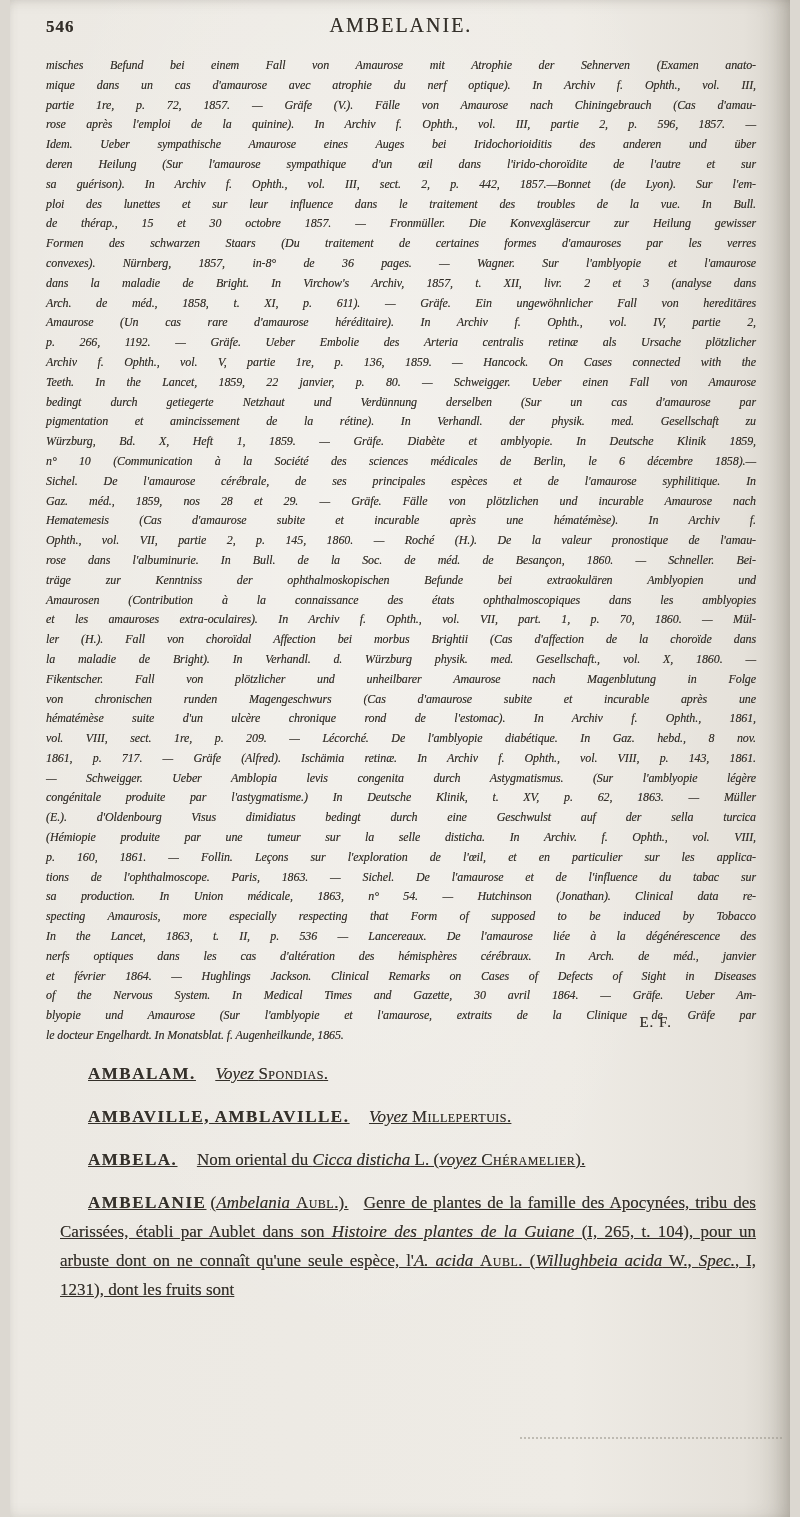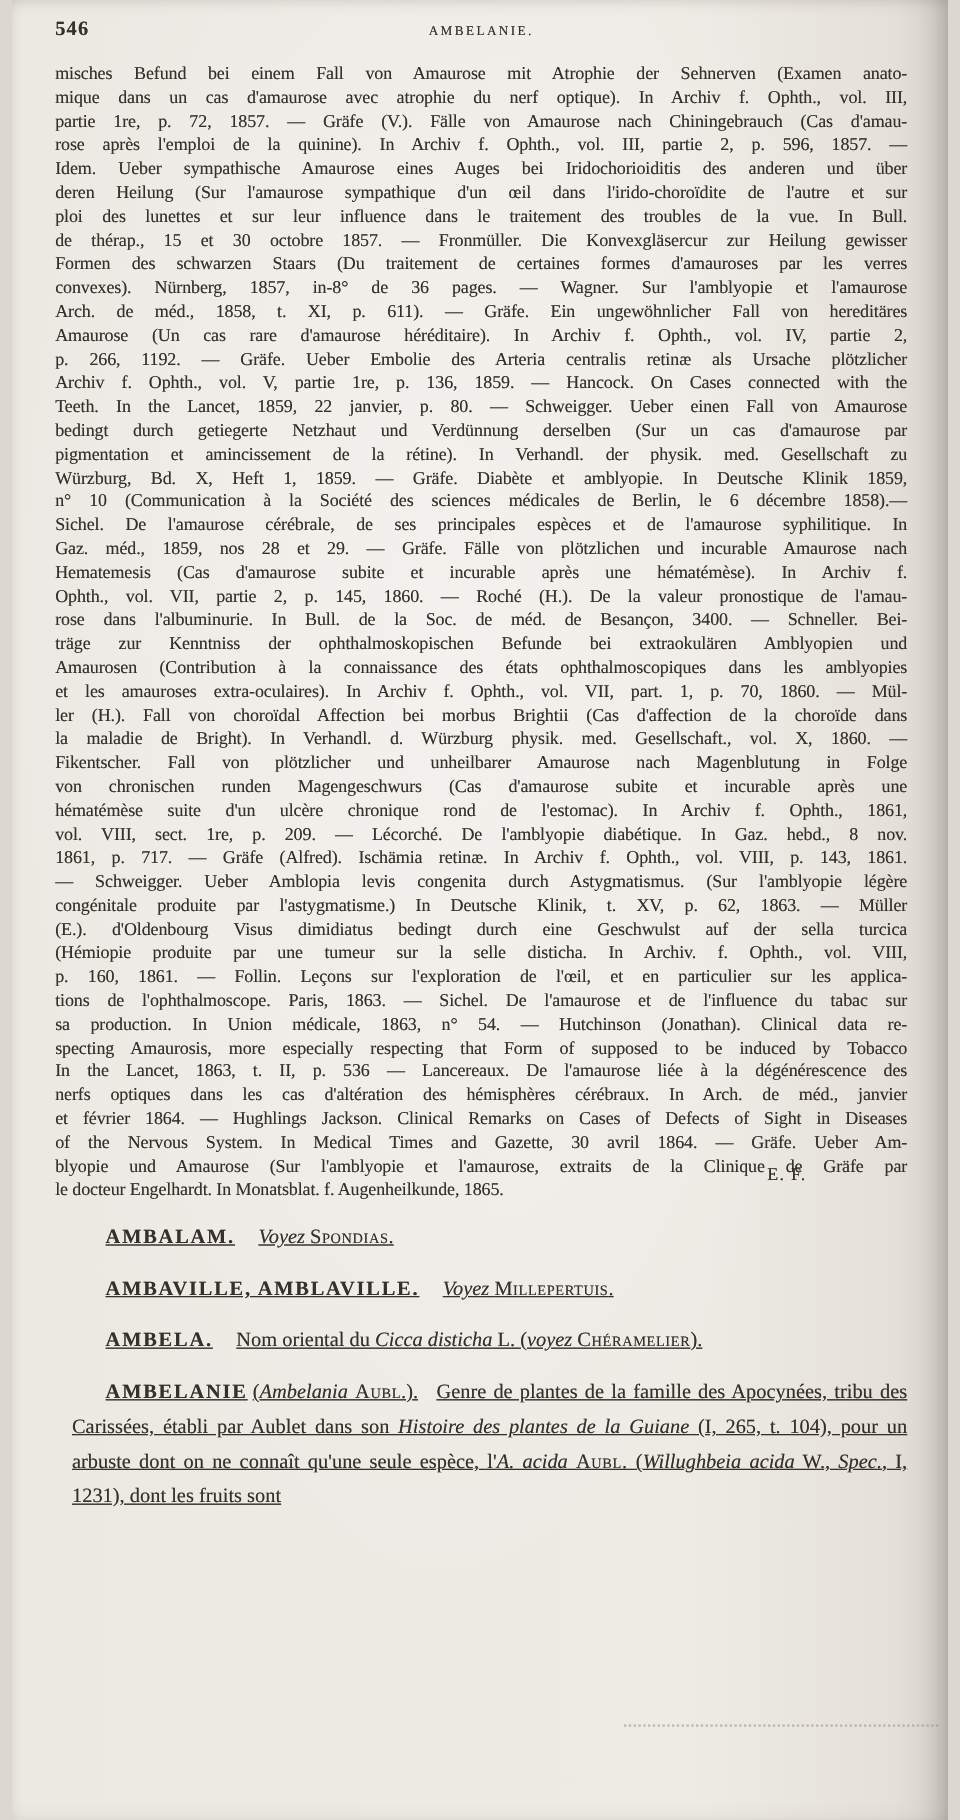--- a/index.html
+++ b/index.html
@@ -34,27 +34,28 @@
     margin-bottom: 19px;
   }
   .page-num {
     justify-self: start;
     font-weight: bold;
     font-size: 17px;
     letter-spacing: 1px;
   }
   .running-title {
     justify-self: center;
-    font-size: 11px;
+    font-size: 20px;
     letter-spacing: 2px;
   }
 
   
   .bibliography {
-    font-size: 15px;
+    font-size: 12px;
+    font-style: italic;
     line-height: 19.8px;
     letter-spacing: -0.1px;
   }
   .biblio-line {
     text-align: justify;
     text-align-last: justify;
     -moz-text-align-last: justify;
     white-space: normal;
   }
   .biblio-line:last-child {
@@ -112,38 +113,40 @@
     <span class="header-spacer"></span>
   </header>
 
   <section class="bibliography">
       <div class="biblio-line">misches Befund bei einem Fall von Amaurose mit Atrophie der Sehnerven (Examen anato-</div>
       <div class="biblio-line">mique dans un cas d'amaurose avec atrophie du nerf optique). In Archiv f. Ophth., vol. III,</div>
       <div class="biblio-line">partie 1re, p. 72, 1857. — Gräfe (V.). Fälle von Amaurose nach Chiningebrauch (Cas d'amau-</div>
       <div class="biblio-line">rose après l'emploi de la quinine). In Archiv f. Ophth., vol. III, partie 2, p. 596, 1857. —</div>
       <div class="biblio-line">Idem. Ueber sympathische Amaurose eines Auges bei Iridochorioiditis des anderen und über</div>
       <div class="biblio-line">deren Heilung (Sur l'amaurose sympathique d'un œil dans l'irido-choroïdite de l'autre et sur</div>
+      <div class="biblio-line">sa guérison). In Archiv f. Ophth., vol. III, sect. 2, p. 442, 1857.—Bonnet (de Lyon). Sur l'em-</div>
       <div class="biblio-line">ploi des lunettes et sur leur influence dans le traitement des troubles de la vue. In Bull.</div>
       <div class="biblio-line">de thérap., 15 et 30 octobre 1857. — Fronmüller. Die Konvexgläsercur zur Heilung gewisser</div>
       <div class="biblio-line">Formen des schwarzen Staars (Du traitement de certaines formes d'amauroses par les verres</div>
       <div class="biblio-line">convexes). Nürnberg, 1857, in-8° de 36 pages. — Wagner. Sur l'amblyopie et l'amaurose</div>
+      <div class="biblio-line">dans la maladie de Bright. In Virchow's Archiv, 1857, t. XII, livr. 2 et 3 (analyse dans</div>
       <div class="biblio-line">Arch. de méd., 1858, t. XI, p. 611). — Gräfe. Ein ungewöhnlicher Fall von hereditäres</div>
       <div class="biblio-line">Amaurose (Un cas rare d'amaurose héréditaire). In Archiv f. Ophth., vol. IV, partie 2,</div>
       <div class="biblio-line">p. 266, 1192. — Gräfe. Ueber Embolie des Arteria centralis retinæ als Ursache plötzlicher</div>
       <div class="biblio-line">Archiv f. Ophth., vol. V, partie 1re, p. 136, 1859. — Hancock. On Cases connected with the</div>
       <div class="biblio-line">Teeth. In the Lancet, 1859, 22 janvier, p. 80. — Schweigger. Ueber einen Fall von Amaurose</div>
       <div class="biblio-line">bedingt durch getiegerte Netzhaut und Verdünnung derselben (Sur un cas d'amaurose par</div>
       <div class="biblio-line">pigmentation et amincissement de la rétine). In Verhandl. der physik. med. Gesellschaft zu</div>
       <div class="biblio-line">Würzburg, Bd. X, Heft 1, 1859. — Gräfe. Diabète et amblyopie. In Deutsche Klinik 1859,</div>
       <div class="biblio-line">n° 10 (Communication à la Société des sciences médicales de Berlin, le 6 décembre 1858).—</div>
       <div class="biblio-line">Sichel. De l'amaurose cérébrale, de ses principales espèces et de l'amaurose syphilitique. In</div>
       <div class="biblio-line">Gaz. méd., 1859, nos 28 et 29. — Gräfe. Fälle von plötzlichen und incurable Amaurose nach</div>
       <div class="biblio-line">Hematemesis (Cas d'amaurose subite et incurable après une hématémèse). In Archiv f.</div>
       <div class="biblio-line">Ophth., vol. VII, partie 2, p. 145, 1860. — Roché (H.). De la valeur pronostique de l'amau-</div>
-      <div class="biblio-line">rose dans l'albuminurie. In Bull. de la Soc. de méd. de Besançon, 3400. — Schneller. Bei-</div>
+      <div class="biblio-line">rose dans l'albuminurie. In Bull. de la Soc. de méd. de Besançon, 1860. — Schneller. Bei-</div>
       <div class="biblio-line">träge zur Kenntniss der ophthalmoskopischen Befunde bei extraokulären Amblyopien und</div>
       <div class="biblio-line">Amaurosen (Contribution à la connaissance des états ophthalmoscopiques dans les amblyopies</div>
       <div class="biblio-line">et les amauroses extra-oculaires). In Archiv f. Ophth., vol. VII, part. 1, p. 70, 1860. — Mül-</div>
       <div class="biblio-line">ler (H.). Fall von choroïdal Affection bei morbus Brightii (Cas d'affection de la choroïde dans</div>
       <div class="biblio-line">la maladie de Bright). In Verhandl. d. Würzburg physik. med. Gesellschaft., vol. X, 1860. —</div>
       <div class="biblio-line">Fikentscher. Fall von plötzlicher und unheilbarer Amaurose nach Magenblutung in Folge</div>
       <div class="biblio-line">von chronischen runden Magengeschwurs (Cas d'amaurose subite et incurable après une</div>
       <div class="biblio-line">hématémèse suite d'un ulcère chronique rond de l'estomac). In Archiv f. Ophth., 1861,</div>
       <div class="biblio-line">vol. VIII, sect. 1re, p. 209. — Lécorché. De l'amblyopie diabétique. In Gaz. hebd., 8 nov.</div>
       <div class="biblio-line">1861, p. 717. — Gräfe (Alfred). Ischämia retinæ. In Archiv f. Ophth., vol. VIII, p. 143, 1861.</div>

